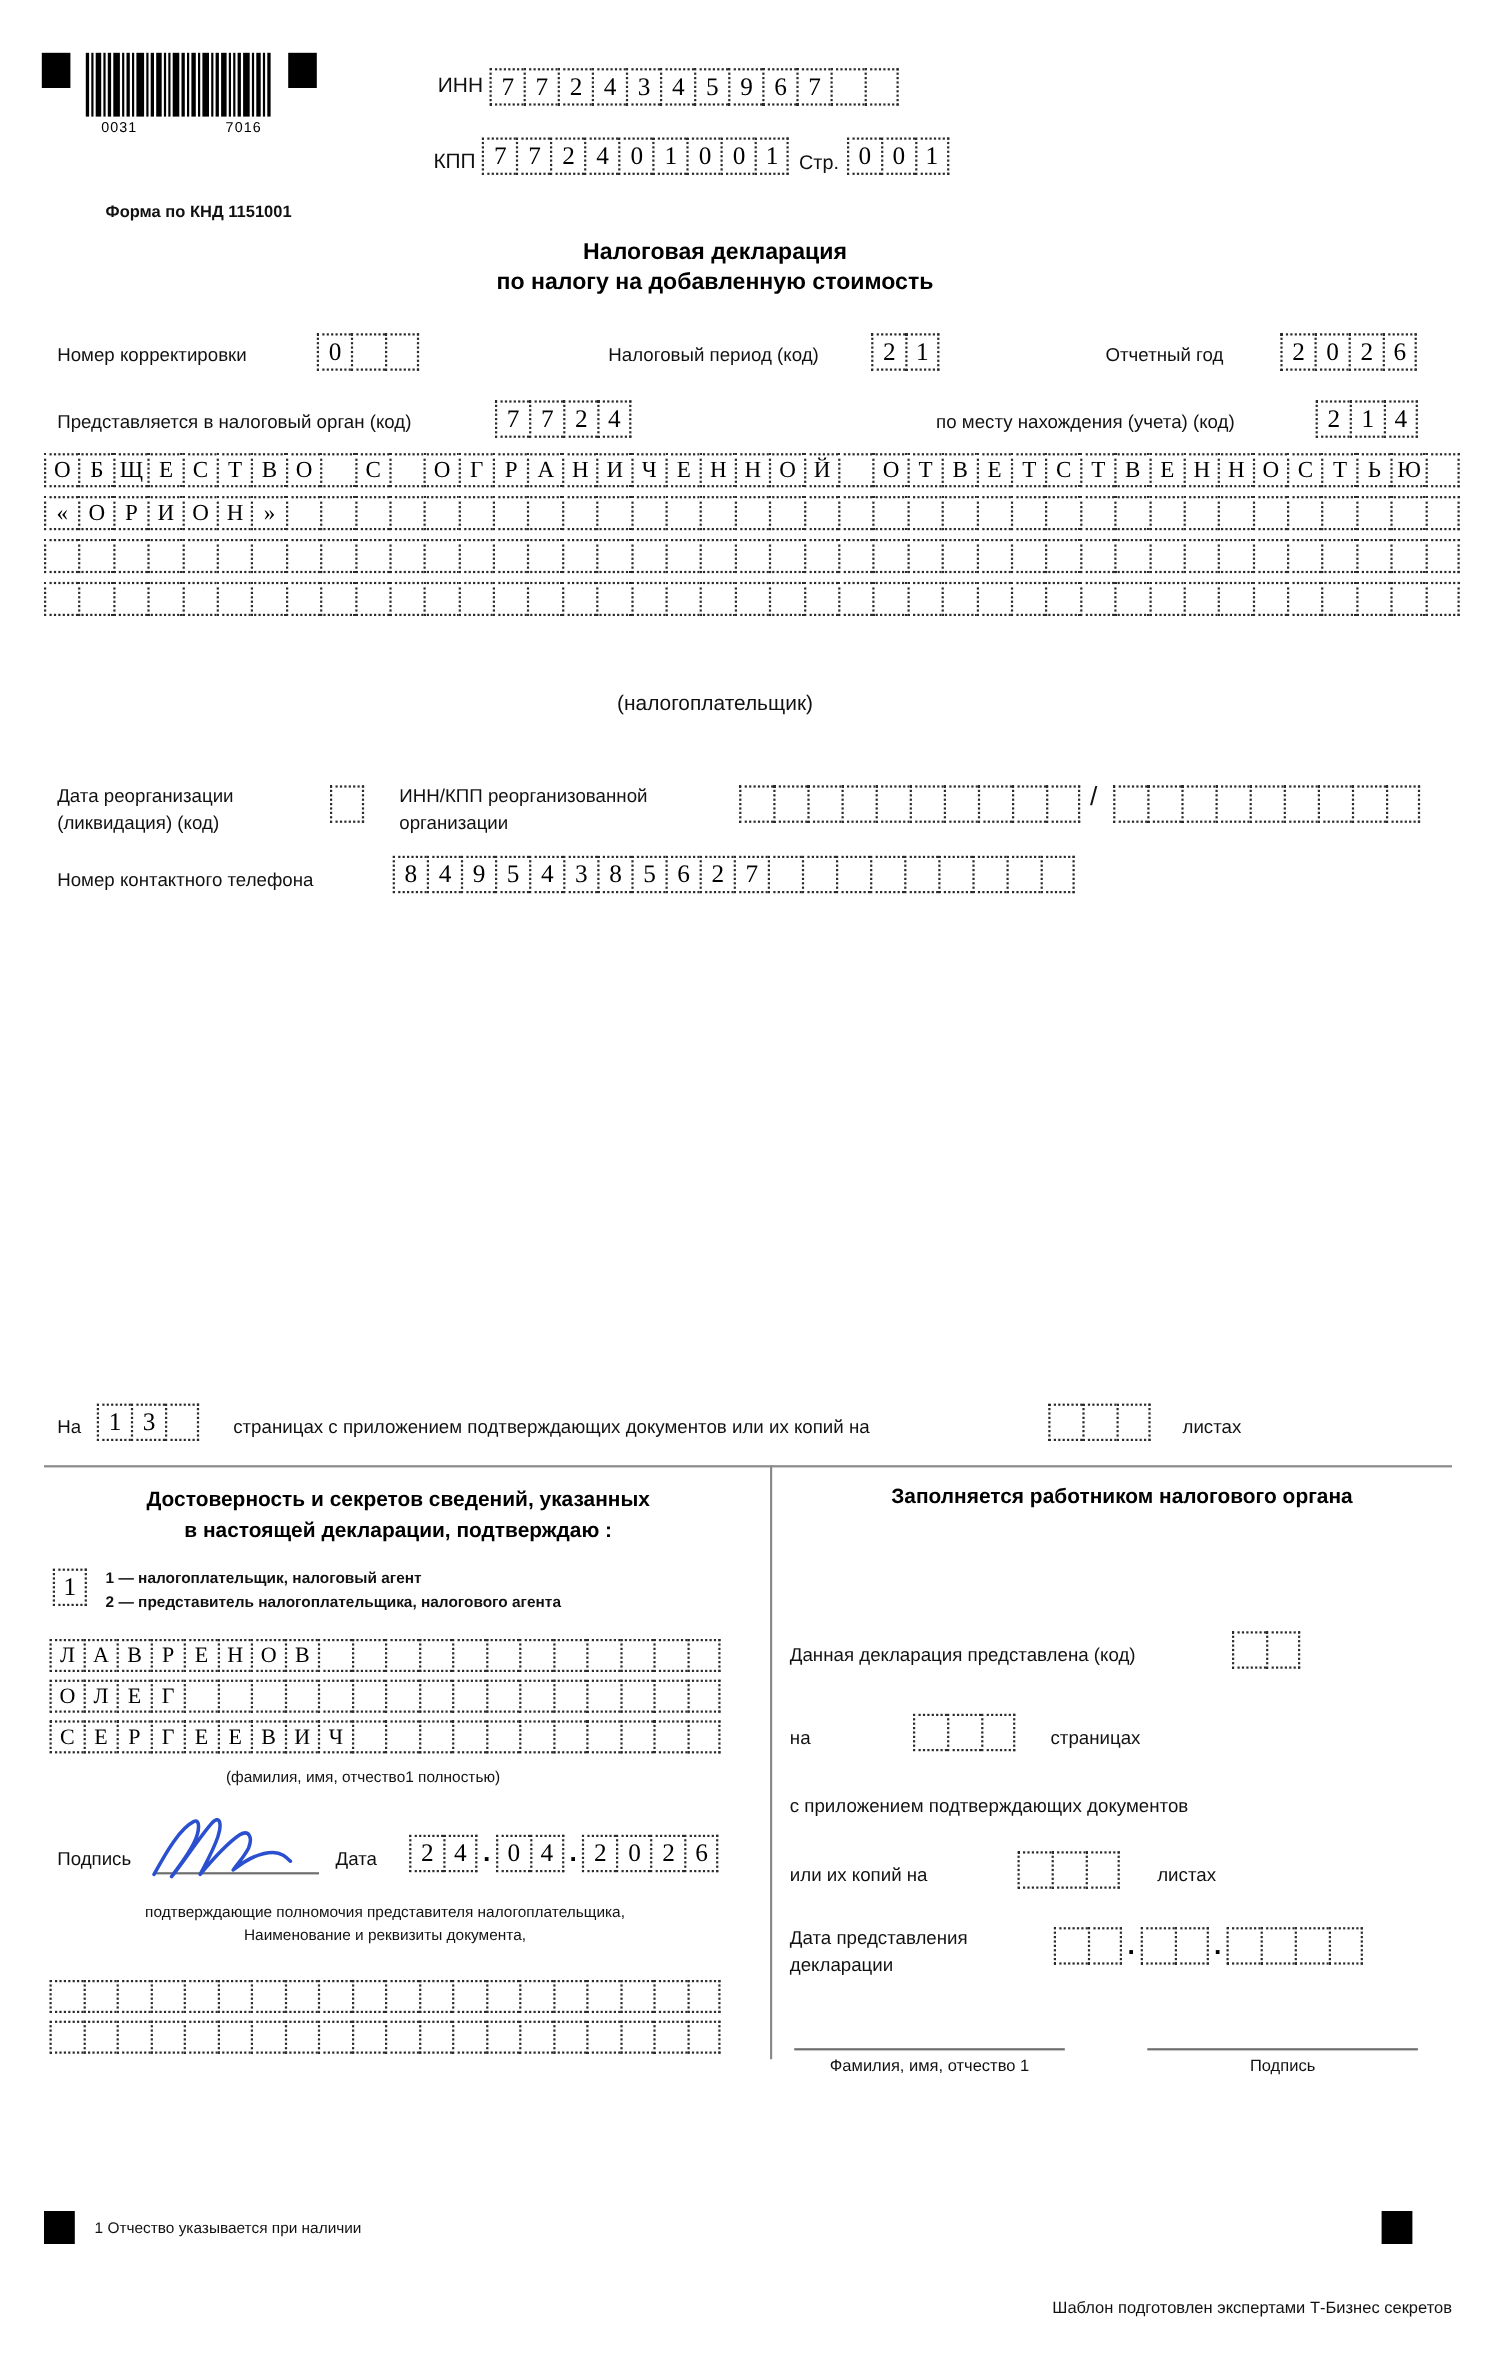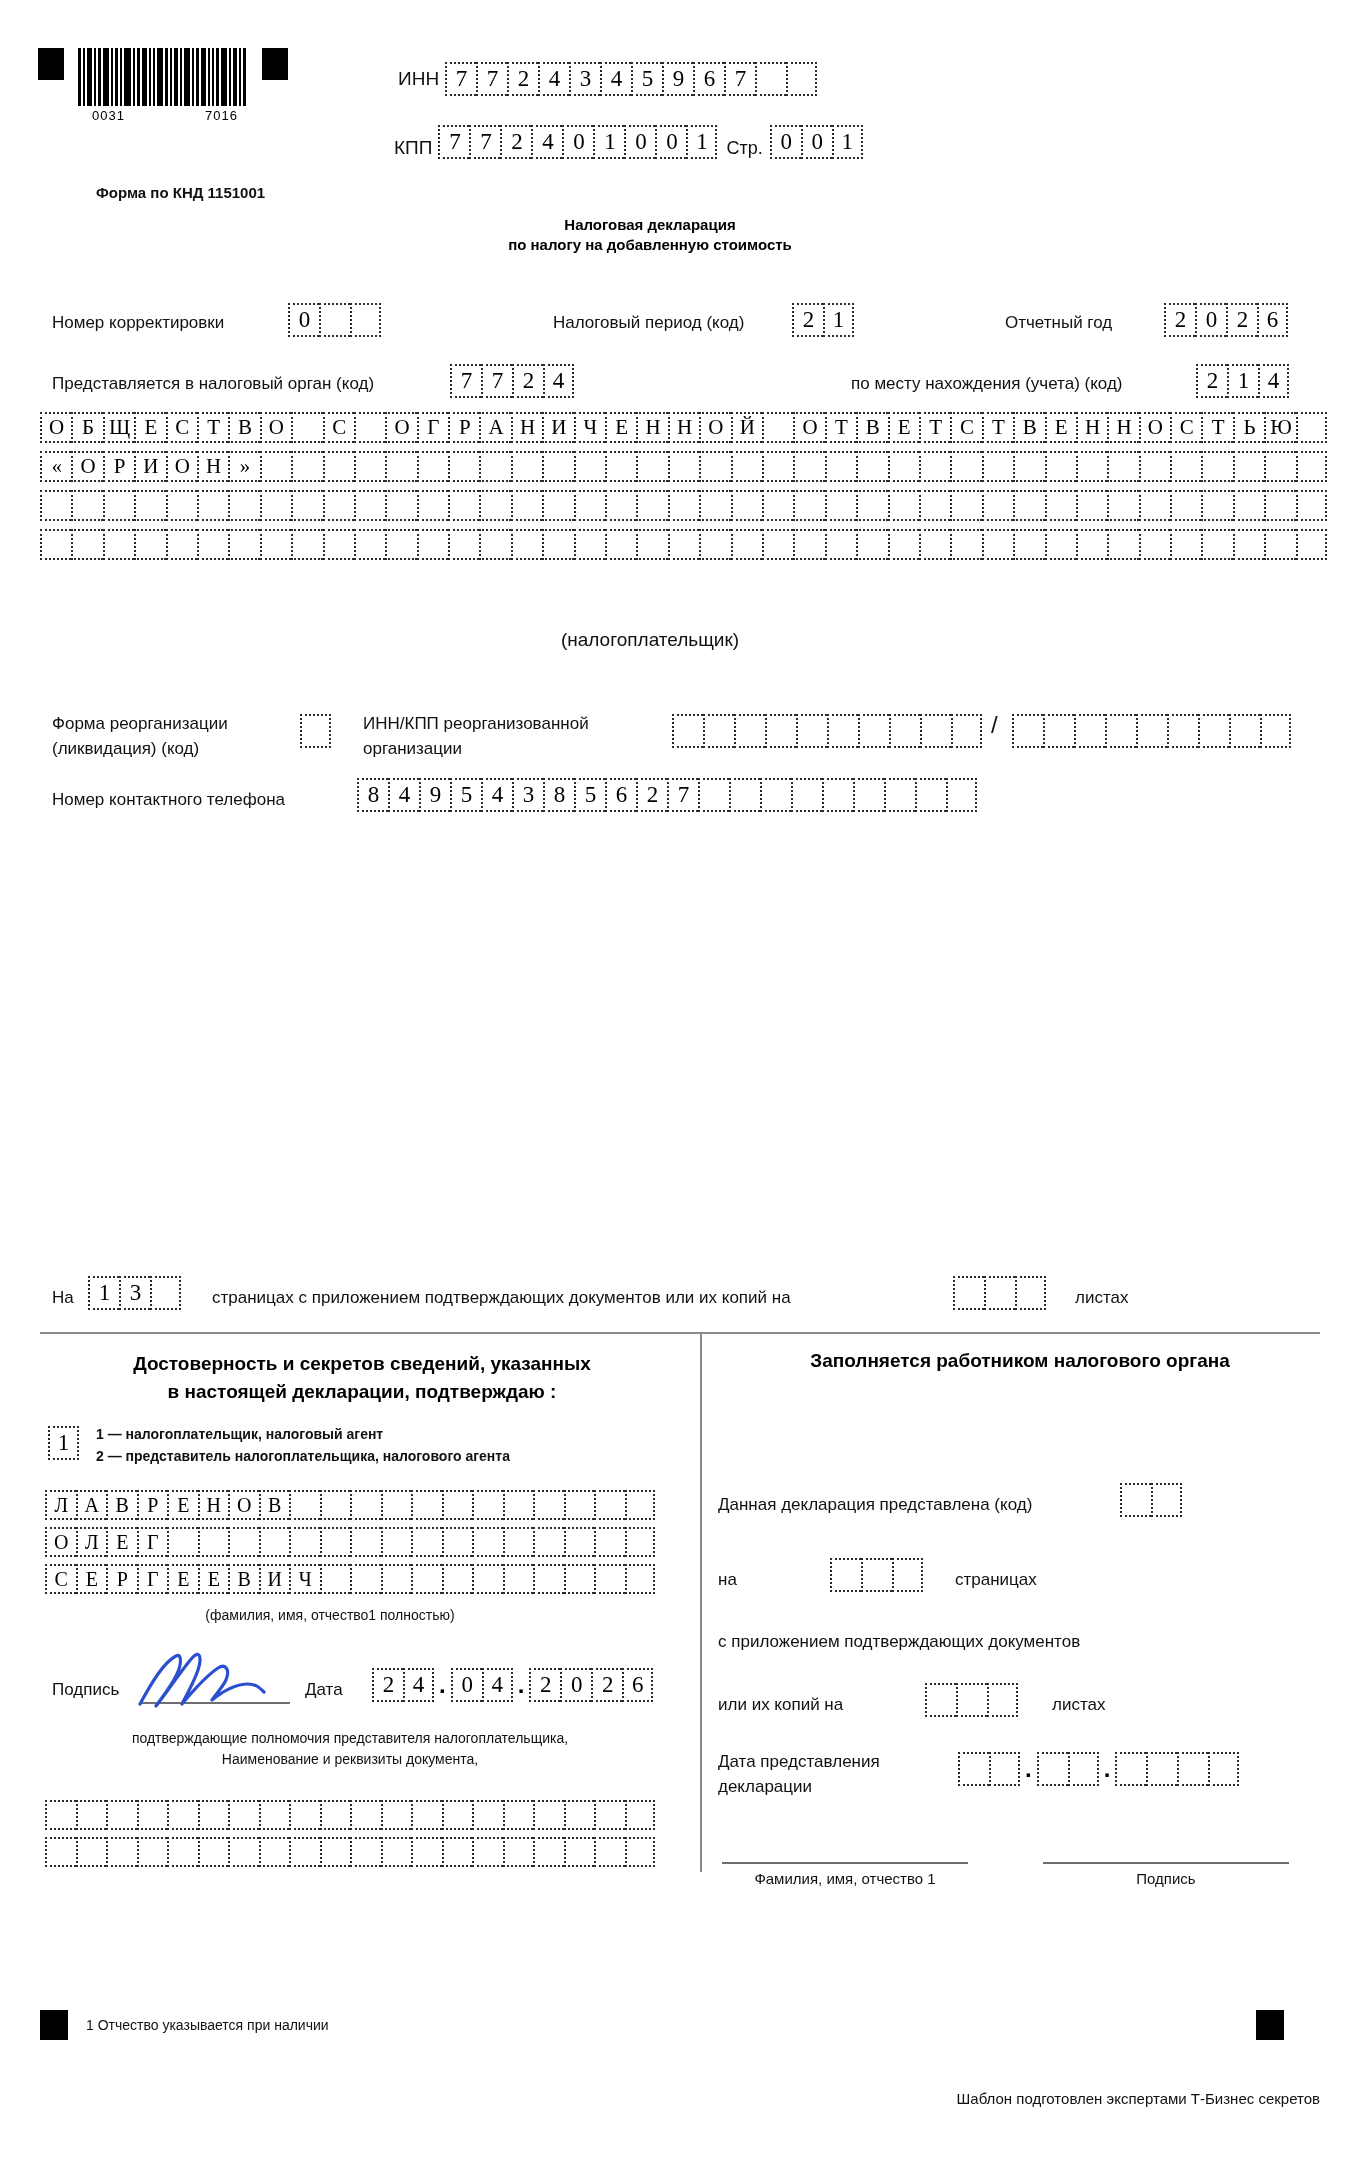--- a/index.html
+++ b/index.html
@@ -195,21 +195,21 @@
         <span class="cell">1</span>
       </div>
     <span class="lbl" style="font-size:18px; margin:0 7px 0 9px;">Стр.</span>
     <div class="cells">
         <span class="cell">0</span>
         <span class="cell">0</span>
         <span class="cell">1</span>
       </div>
   </div>
 
-  <div class="abs center bold" style="left:330px; top:215px; width:640px; font-size:15px; line-height:1.35;">
+  <div class="abs center bold" style="left:330px; top:215px; width:640px; font-size:21px; line-height:1.35;">
     <div>Налоговая декларация</div>
     <div>по налогу на добавленную стоимость</div>
   </div>
 
   <div class="abs lbl" style="left:52px; top:313px;">Номер корректировки</div>
   <div class="abs cells" style="left:288px; top:303px;">
       <span class="cell">0</span>
       <span class="cell"></span>
       <span class="cell"></span>
     </div>
@@ -413,21 +413,21 @@
         <span class="cell"></span>
         <span class="cell"></span>
         <span class="cell"></span>
         <span class="cell"></span>
         <span class="cell"></span>
       </div>
   </div>
   <div class="abs lbl center" style="left:440px; top:629px; width:420px; font-size:19px;">(налогоплательщик)</div>
 
   <div class="abs lbl" style="left:52px; top:712px; line-height:1.45;">
-    <div>Форма реорганизации</div>
+    <div>Дата реорганизации</div>
     <div>(ликвидация) (код)</div>
   </div>
   <div class="abs cells" style="left:300px; top:714px;">
       <span class="cell"></span>
     </div>
 
   <div class="abs lbl" style="left:363px; top:712px; line-height:1.45;">
     <div>ИНН/КПП реорганизованной</div>
     <div>организации</div>
   </div>

